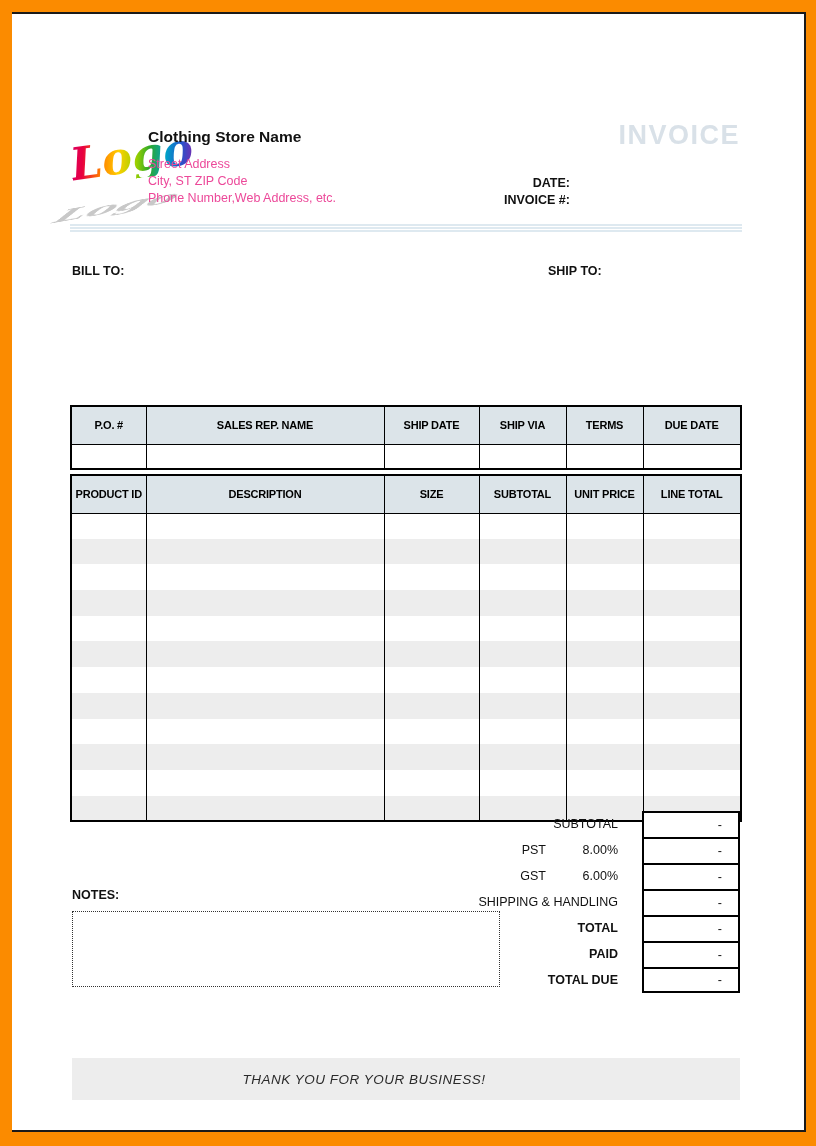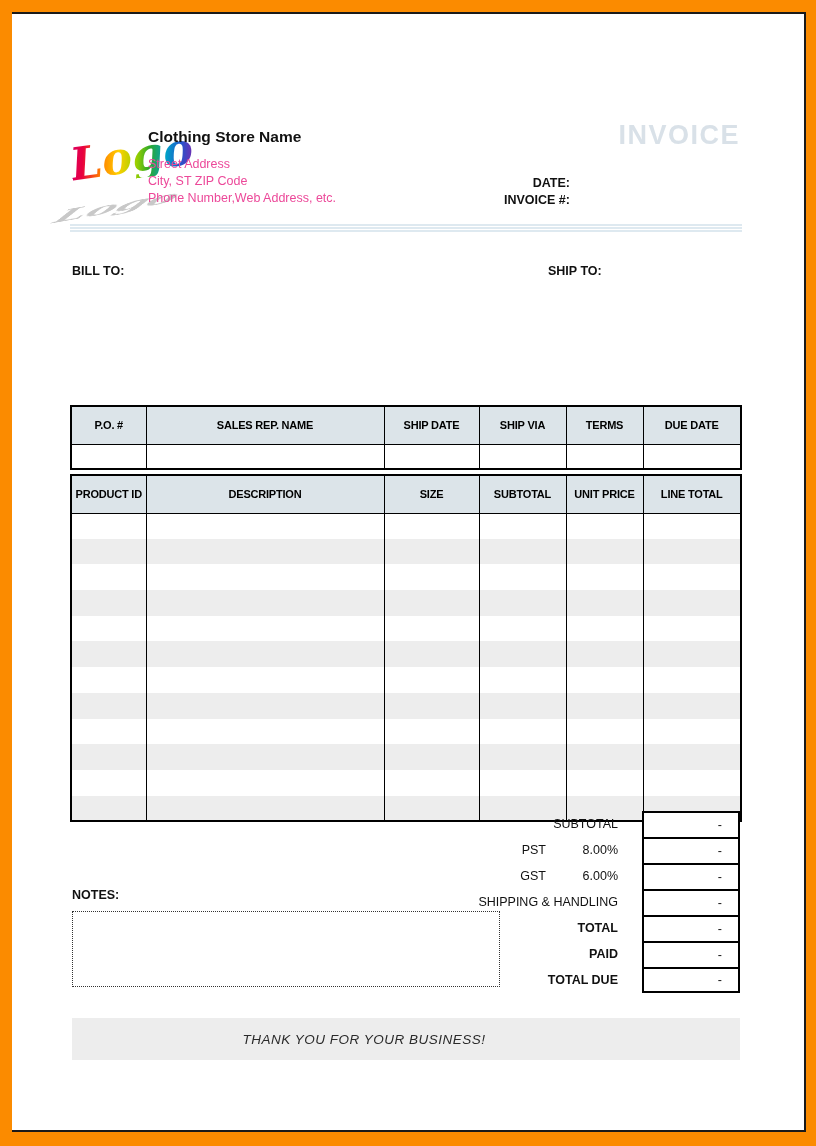--- a/index.html
+++ b/index.html
@@ -93,21 +93,21 @@
   }
   .t-row:last-child .t-box{border-bottom:2px solid #000;}
   
   .notes-label{position:absolute;left:60px;top:874px;font-size:12.5px;font-weight:bold;}
   .notes-box{
     position:absolute;left:60px;top:897px;width:428px;height:76px;
     border:1px dotted #333;background:#fff;
   }
   
   .footer-bar{
-    position:absolute;left:60px;top:1004px;width:668px;height:42px;
+    position:absolute;left:60px;top:1044px;width:668px;height:42px;
     background:var(--footer-bg);
     display:flex;align-items:center;justify-content:center;
     padding-right:84px;
     font-size:13.5px;font-style:italic;color:#2a2a2a;letter-spacing:.5px;
   }
 </style>
 </head>
 <body>
 
 <div class="page">

